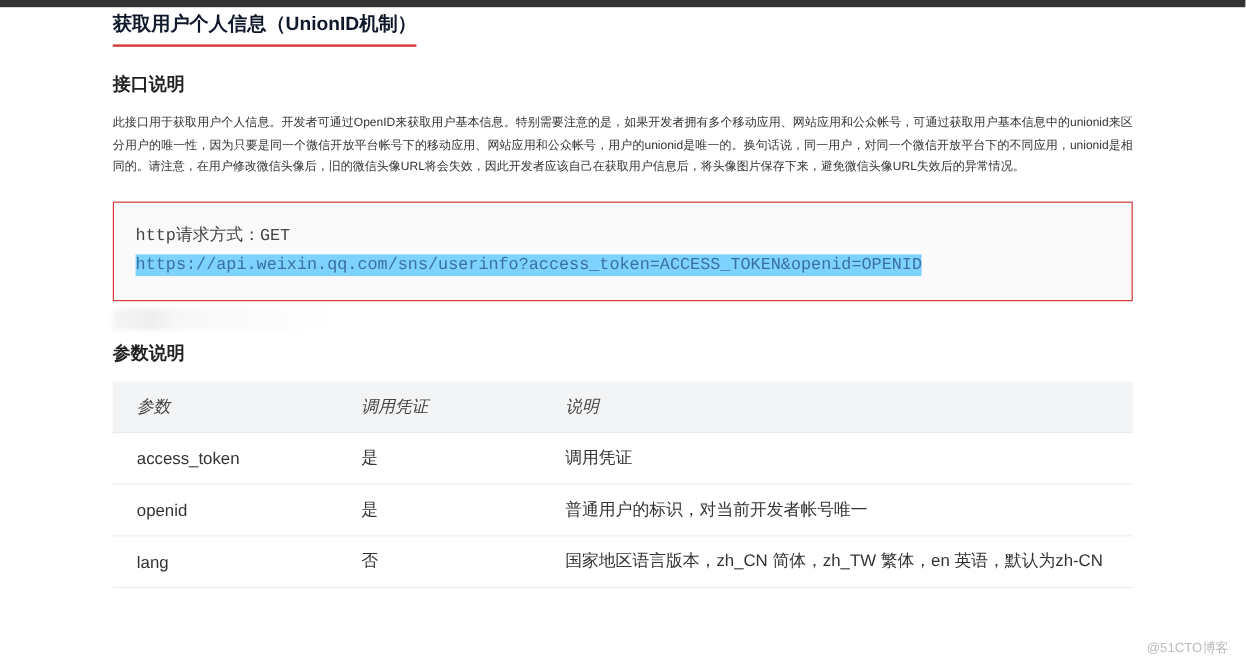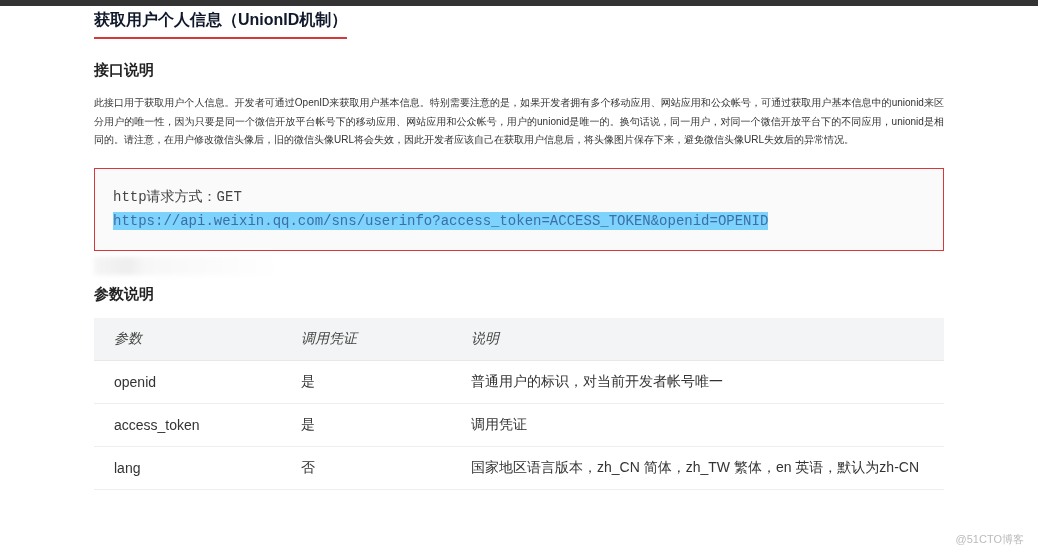--- a/index.html
+++ b/index.html
@@ -134,28 +134,28 @@
   <table class="params-table">
     <thead>
       <tr>
         <th>参数</th>
         <th>调用凭证</th>
         <th>说明</th>
       </tr>
     </thead>
     <tbody>
       <tr>
+        <td>access_token</td>
+        <td>是</td>
+        <td>调用凭证</td>
+      </tr>
+      <tr>
         <td>openid</td>
         <td>是</td>
         <td>普通用户的标识，对当前开发者帐号唯一</td>
-      </tr>
-      <tr>
-        <td>access_token</td>
-        <td>是</td>
-        <td>调用凭证</td>
       </tr>
       <tr>
         <td>lang</td>
         <td>否</td>
         <td>国家地区语言版本，zh_CN 简体，zh_TW 繁体，en 英语，默认为zh-CN</td>
       </tr>
     </tbody>
   </table>
 
   

